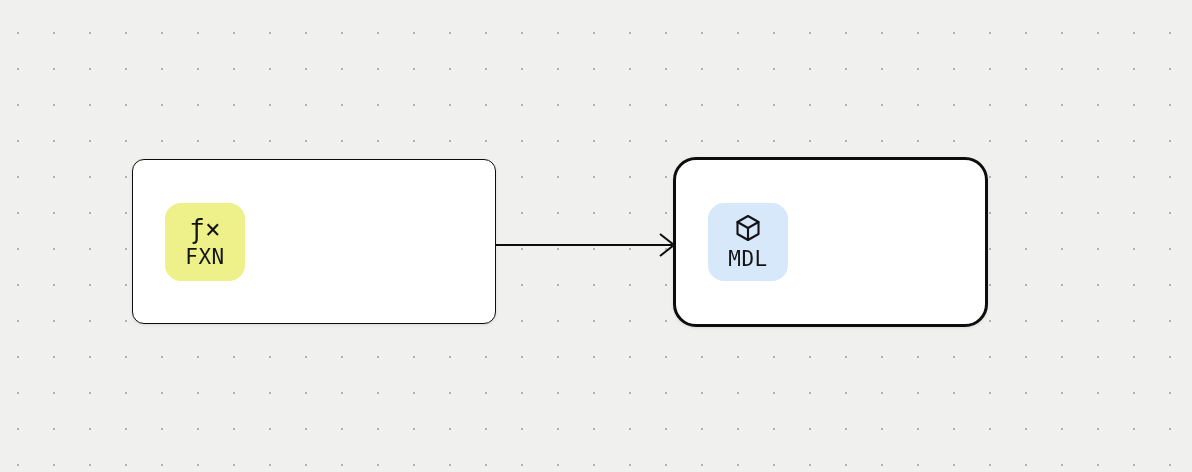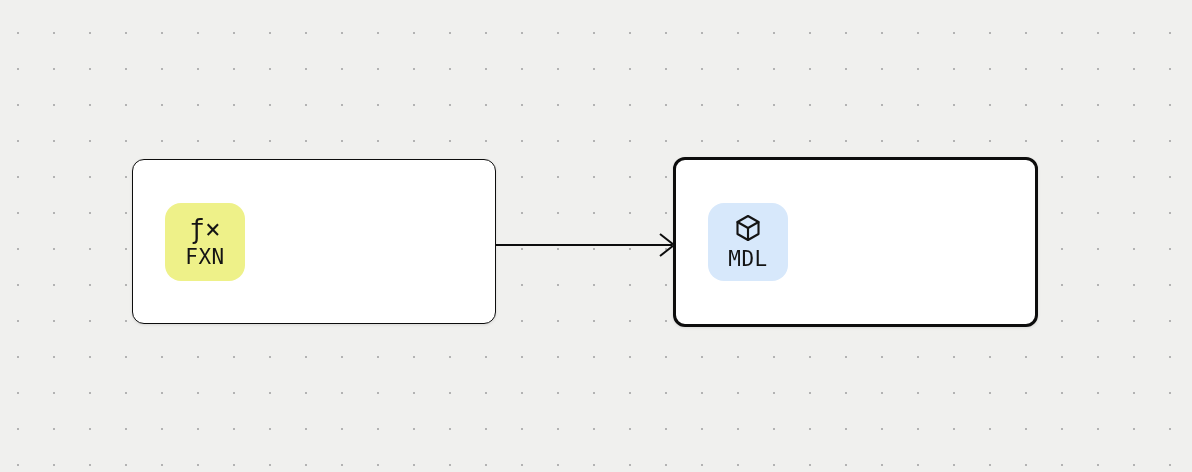--- a/index.html
+++ b/index.html
@@ -36,24 +36,24 @@
   .node-function {
     left: 132px;
     top: 159px;
     width: 364px;
     height: 165px;
   }
 
   .node-model {
     left: 673px;
     top: 157px;
-    width: 365px;
+    width: 315px;
     height: 170px;
     border-width: 3px;
-    border-radius: 12px;
+    border-radius: 23px;
     gap: 8px;
   }
 
   .badge {
     width: 80px;
     height: 78px;
     border-radius: 16px;
     flex: 0 0 auto;
     display: flex;
     flex-direction: column;

